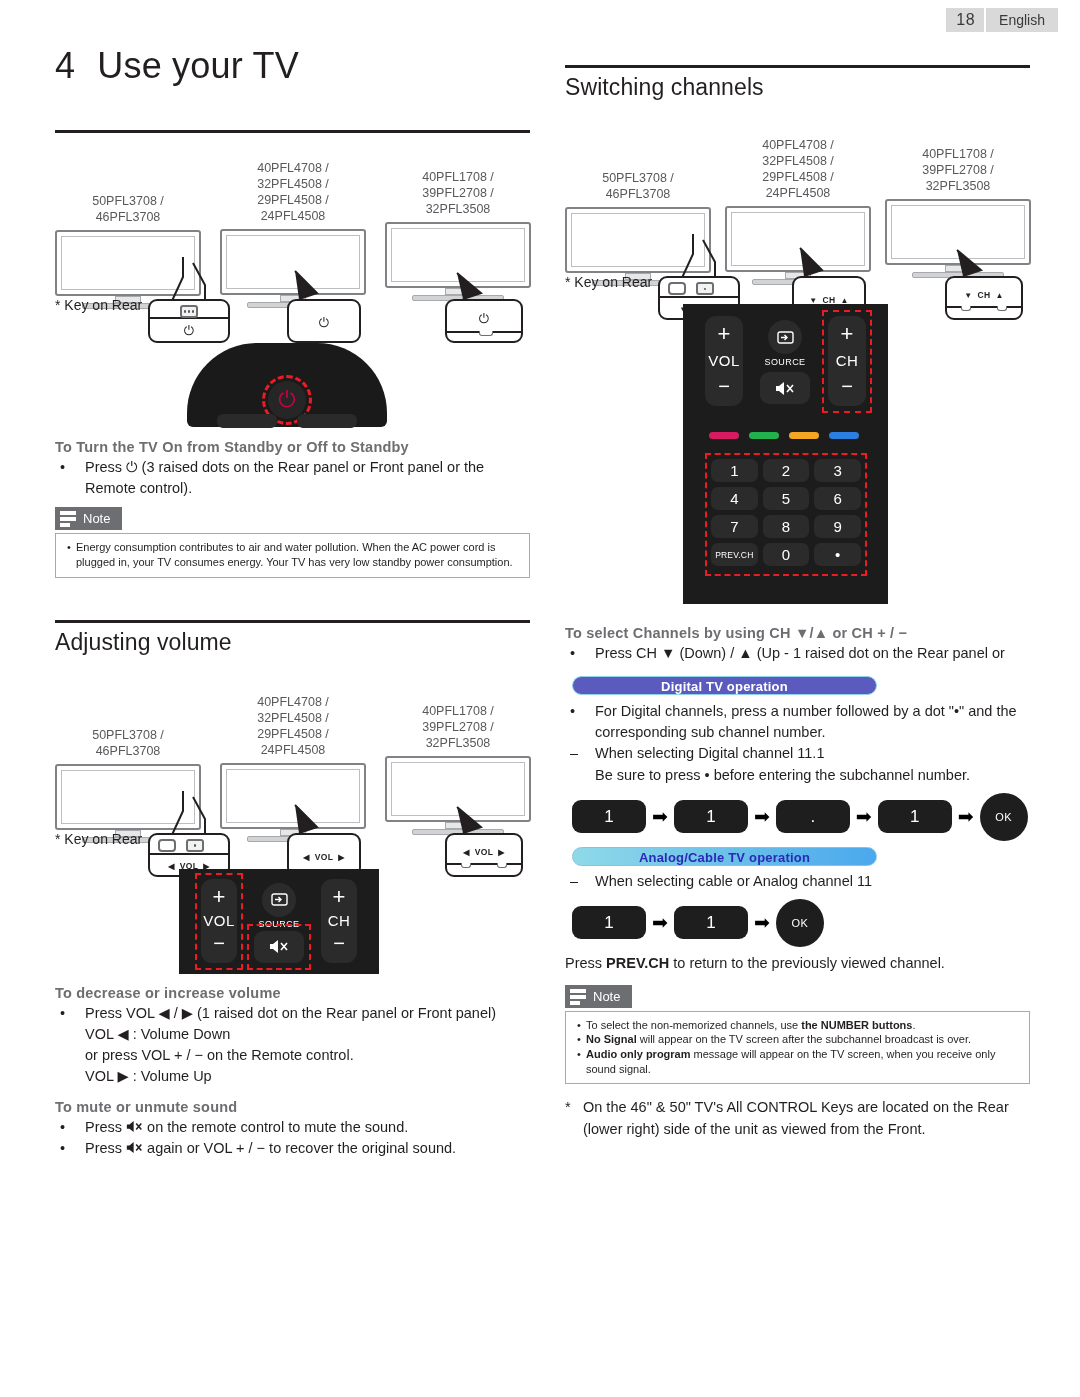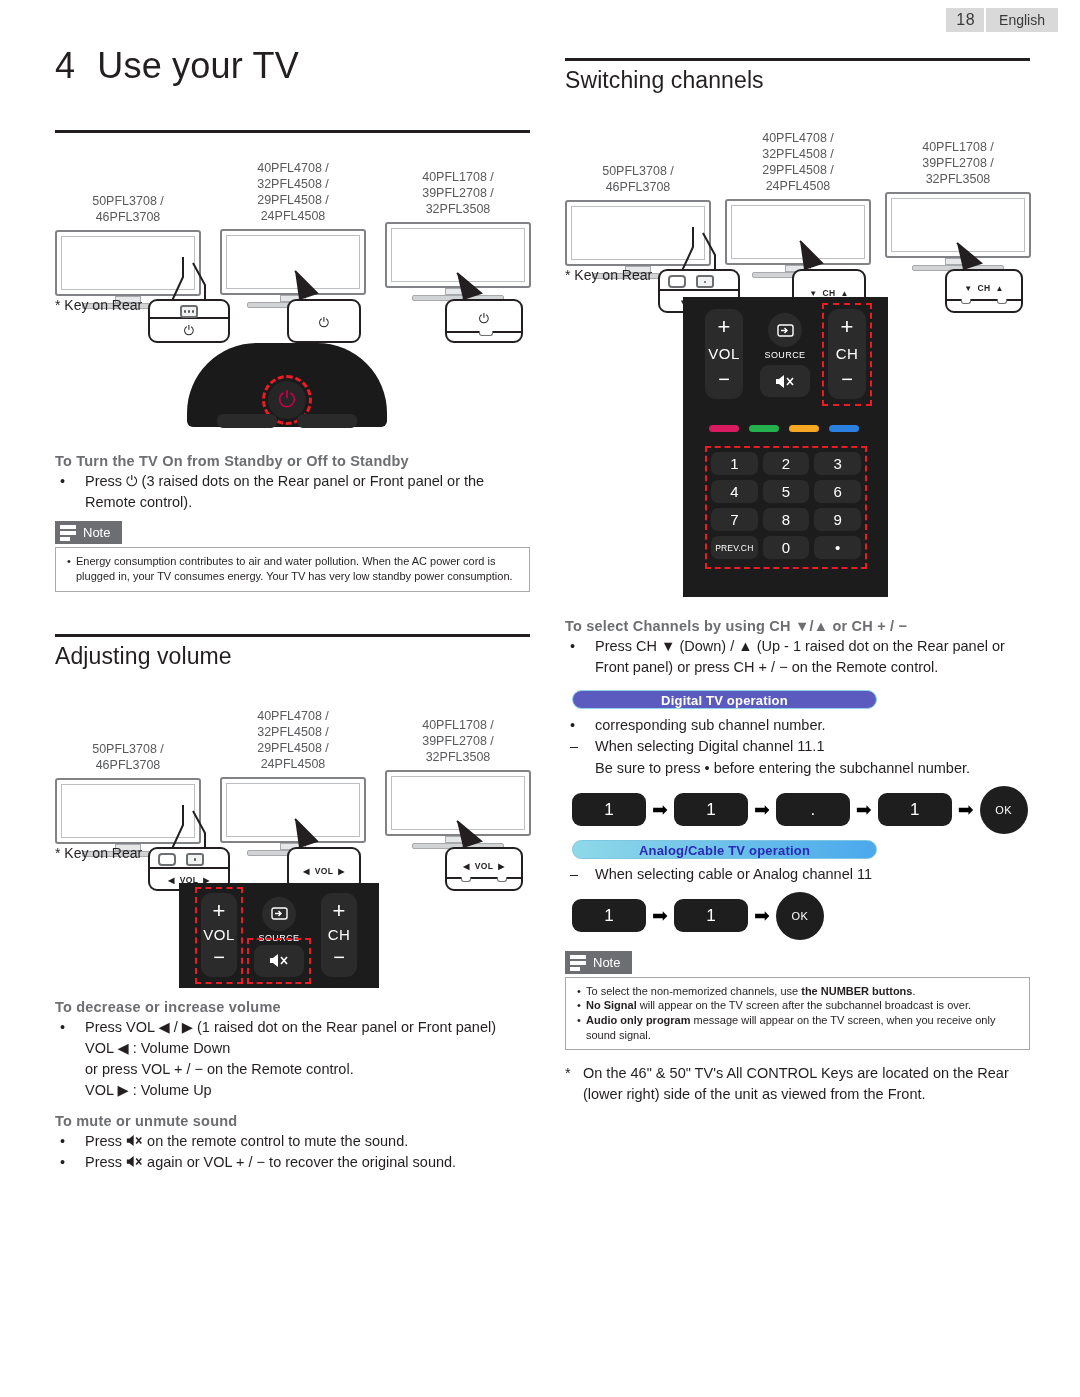--- a/index.html
+++ b/index.html
@@ -24,21 +24,21 @@
   }
   .page-lang {
     background: #d9d9d9; color: #3a3a3a;
     font-size: 14px; padding: 2px 13px;
     display: flex; align-items: center;
     margin-left: 2px;
   }
 
   
   .col-left  { position: absolute; left: 55px;  top: 0; width: 475px; }
-  .col-right { position: absolute; left: 565px; top: 0; width: 465px; }
+  .col-right { position: absolute; left: 565px; top: 7px; width: 465px; }
 
   .chapter-title {
     font-size: 36px; font-weight: 400; color: #231f20;
     letter-spacing: .2px; margin-top: 45px;
   }
   .chapter-title .num { margin-right: 22px; }
 
   .rule { border-top: 3px solid #231f20; }
 
   .h2 {
@@ -312,21 +312,21 @@
 
     <div style="position:relative; height:84px;">
       <div class="remote-top" style="left:132px; top:0; width:200px; height:84px;">
         <div class="pwr-circle">⏻</div>
         <div class="dash-ring"></div>
         <div class="remote-soft-btn" style="left:30px; bottom:-1px; width:60px; height:14px"></div>
         <div class="remote-soft-btn" style="right:30px; bottom:-1px; width:60px; height:14px"></div>
       </div>
     </div>
 
-    <div style="margin-top:26px">
+    <div style="margin-top:12px">
       <div class="h3">To Turn the TV On from Standby or Off to Standby</div>
       <div class="bullet-row">
         <div class="bul">•</div>
         <div class="txt"><span>Press </span><span>⏻</span><span> (3 raised dots on the Rear panel or Front panel or the Remote control).</span></div>
       </div>
     </div>
 
     <div class="note-wrap">
       <div class="note-tab">
         <span class="ico">
@@ -605,31 +605,31 @@
         <div class="dash-box" style="left:22px; top:149px; width:162px; height:123px"></div>
       </div>
     </div>
 
     <div style="margin-top:16px">
       <div class="h3">To select Channels by using CH ▼/▲ or CH + / −</div>
       <div class="bullet-row">
         <div class="bul">•</div>
         <div class="txt">
           <div>Press CH ▼ (Down) / ▲ (Up - 1 raised dot on the Rear panel or</div>
-          <div>Front panel) or press CH + / − on the Remote control.</div>
         </div>
       </div>
     </div>
 
     <div style="margin-top:12px">
       <div class="op-badge digital">Digital TV operation</div>
 
       <div class="bullet-row" style="margin-top:6px">
         <div class="bul">•</div>
         <div class="txt">
+          <div>For Digital channels, press a number followed by a dot "•" and the</div>
           <div>corresponding sub channel number.</div>
         </div>
       </div>
       <div class="bullet-row">
         <div class="bul">–</div>
         <div class="txt">
           <div>When selecting Digital channel 11.1</div>
           <div>Be sure to press • before entering the subchannel number.</div>
         </div>
       </div>
@@ -654,20 +654,21 @@
       </div>
 
       <div class="seq" id="seq-analog">
           <div class="key">1</div>
           <div class="arrow">➡</div>
           <div class="key">1</div>
           <div class="arrow">➡</div>
           <div class="okkey">OK</div>
         </div>
 
+      <div class="body-text" style="margin-top:6px"><span>Press </span><span class="b">PREV.CH</span><span> to return to the previously viewed channel.</span></div>
     </div>
 
     <div class="note-wrap" style="margin-top:10px">
       <div class="note-tab">
         <span class="ico">
             <i></i>
             <i></i>
             <i></i>
           </span>
         <span class="lbl">Note</span>

